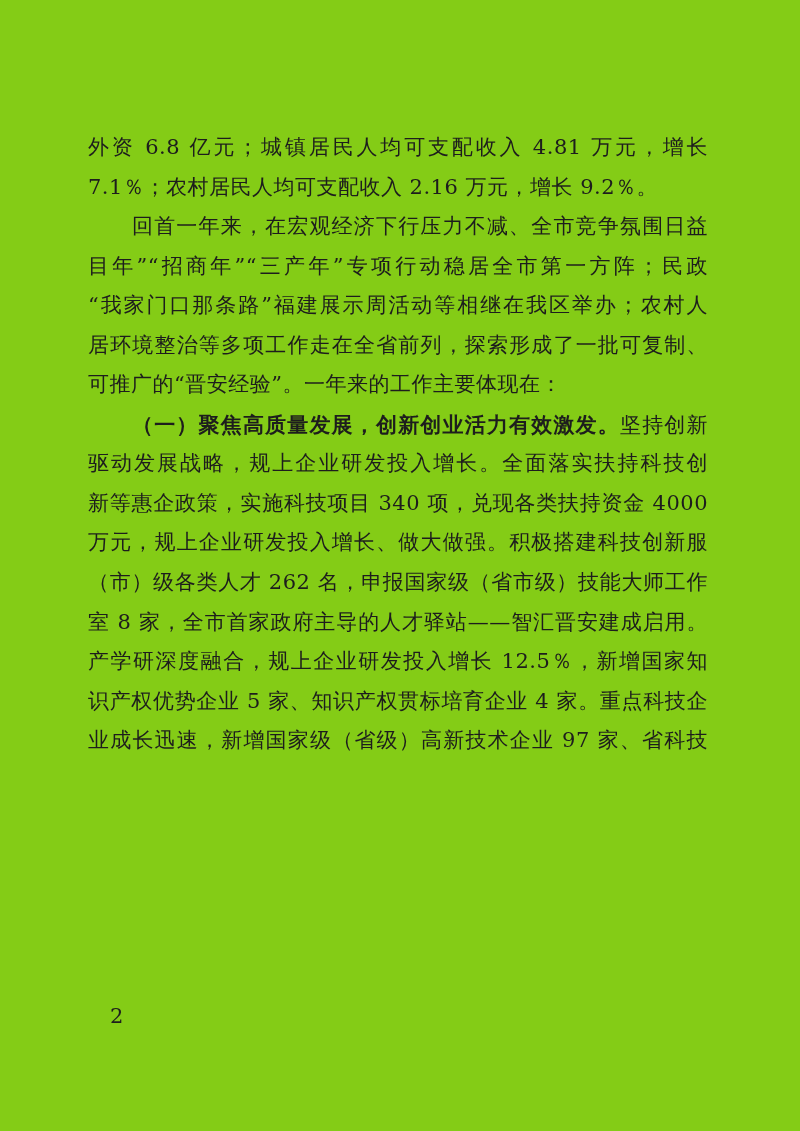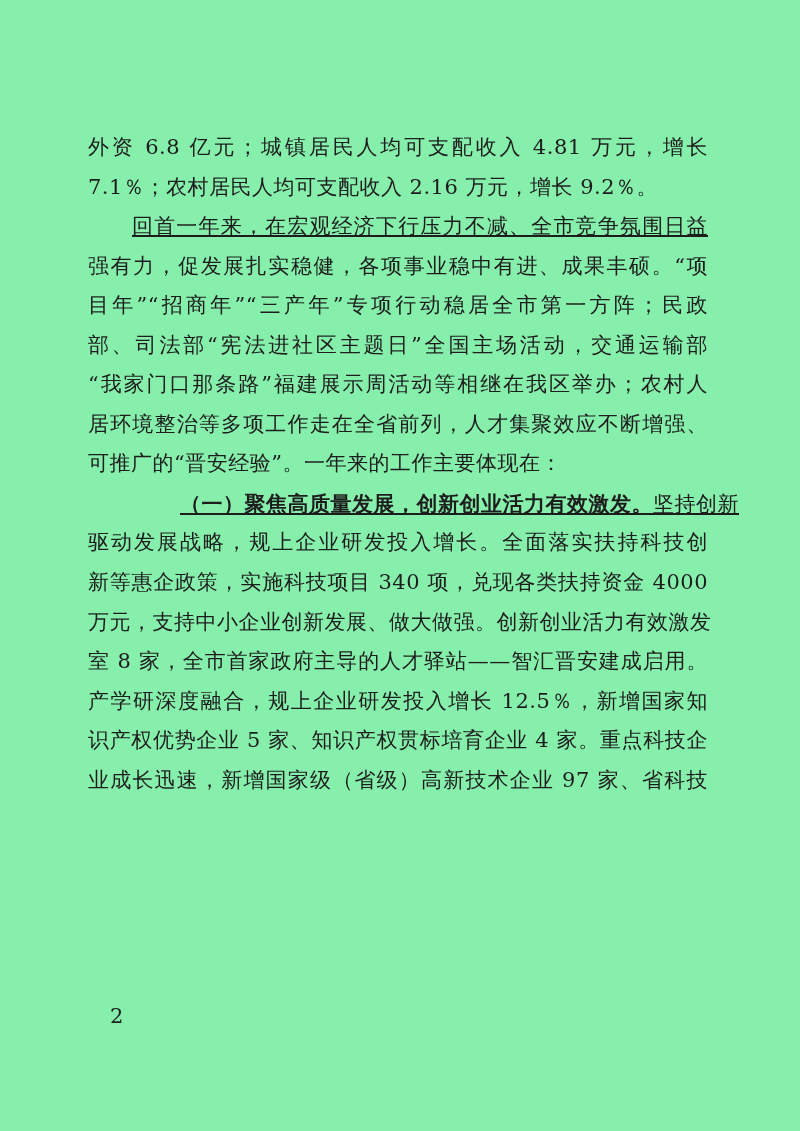--- a/index.html
+++ b/index.html
@@ -4,21 +4,21 @@
 <style>
   html, body {
     margin: 0;
     padding: 0;
     background: #ffffff;
   }
   .page {
     position: relative;
     width: 800px;
     height: 1131px;
-    background: #86efac;
+    background: #84cc16;
     overflow: hidden;
     font-family: "DejaVu Serif", "Liberation Serif", serif;
     color: #1d1d1d;
   }
   .content {
     position: absolute;
     left: 88px;
     top: 128px;
     width: 620px;
   }
@@ -30,54 +30,51 @@
     text-align: justify;
     text-align-last: justify;
     white-space: nowrap;
   }
   .line.natural {
     text-align: center;
     text-align-last: left;
   }
   .line.indent {
     text-indent: 44px;
-    text-decoration: underline;
   }
   .bold-lead {
     font-weight: bold;
-    margin-left: 48px;
   }
   .page-number {
     position: absolute;
     left: 110px;
     top: 1001px;
     font-size: 21px;
     line-height: 30px;
     color: #1d1d1d;
   }
 </style>
 </head>
 <body>
 
 <div class="page">
   <div class="content">
     <div class="line">外资 6.8 亿元；城镇居民人均可支配收入 4.81 万元，增长</div>
     <div class="line natural">7.1％；农村居民人均可支配收入 2.16 万元，增长 9.2％。</div>
     <div class="line indent">回首一年来，在宏观经济下行压力不减、全市竞争氛围日益</div>
-    <div class="line">强有力，促发展扎实稳健，各项事业稳中有进、成果丰硕。“项</div>
     <div class="line">目年”“招商年”“三产年”专项行动稳居全市第一方阵；民政</div>
-    <div class="line">部、司法部“宪法进社区主题日”全国主场活动，交通运输部</div>
     <div class="line">“我家门口那条路”福建展示周活动等相继在我区举办；农村人</div>
-    <div class="line">居环境整治等多项工作走在全省前列，人才集聚效应不断增强、</div>
+    <div class="line">居环境整治等多项工作走在全省前列，探索形成了一批可复制、</div>
     <div class="line natural">可推广的“晋安经验”。一年来的工作主要体现在：</div>
     <div class="line indent">
       <span class="bold-lead">（一）聚焦高质量发展，创新创业活力有效激发。</span><span>坚持创新</span>
     </div>
     <div class="line">驱动发展战略，规上企业研发投入增长。全面落实扶持科技创</div>
     <div class="line">新等惠企政策，实施科技项目 340 项，兑现各类扶持资金 4000</div>
-    <div class="line">万元，支持中小企业创新发展、做大做强。创新创业活力有效激发</div>
+    <div class="line">万元，规上企业研发投入增长、做大做强。积极搭建科技创新服</div>
+    <div class="line">（市）级各类人才 262 名，申报国家级（省市级）技能大师工作</div>
     <div class="line">室 8 家，全市首家政府主导的人才驿站——智汇晋安建成启用。</div>
     <div class="line">产学研深度融合，规上企业研发投入增长 12.5％，新增国家知</div>
     <div class="line">识产权优势企业 5 家、知识产权贯标培育企业 4 家。重点科技企</div>
     <div class="line">业成长迅速，新增国家级（省级）高新技术企业 97 家、省科技</div>
   </div>
   <div class="page-number">2</div>
 </div>
 
 </body></html>

